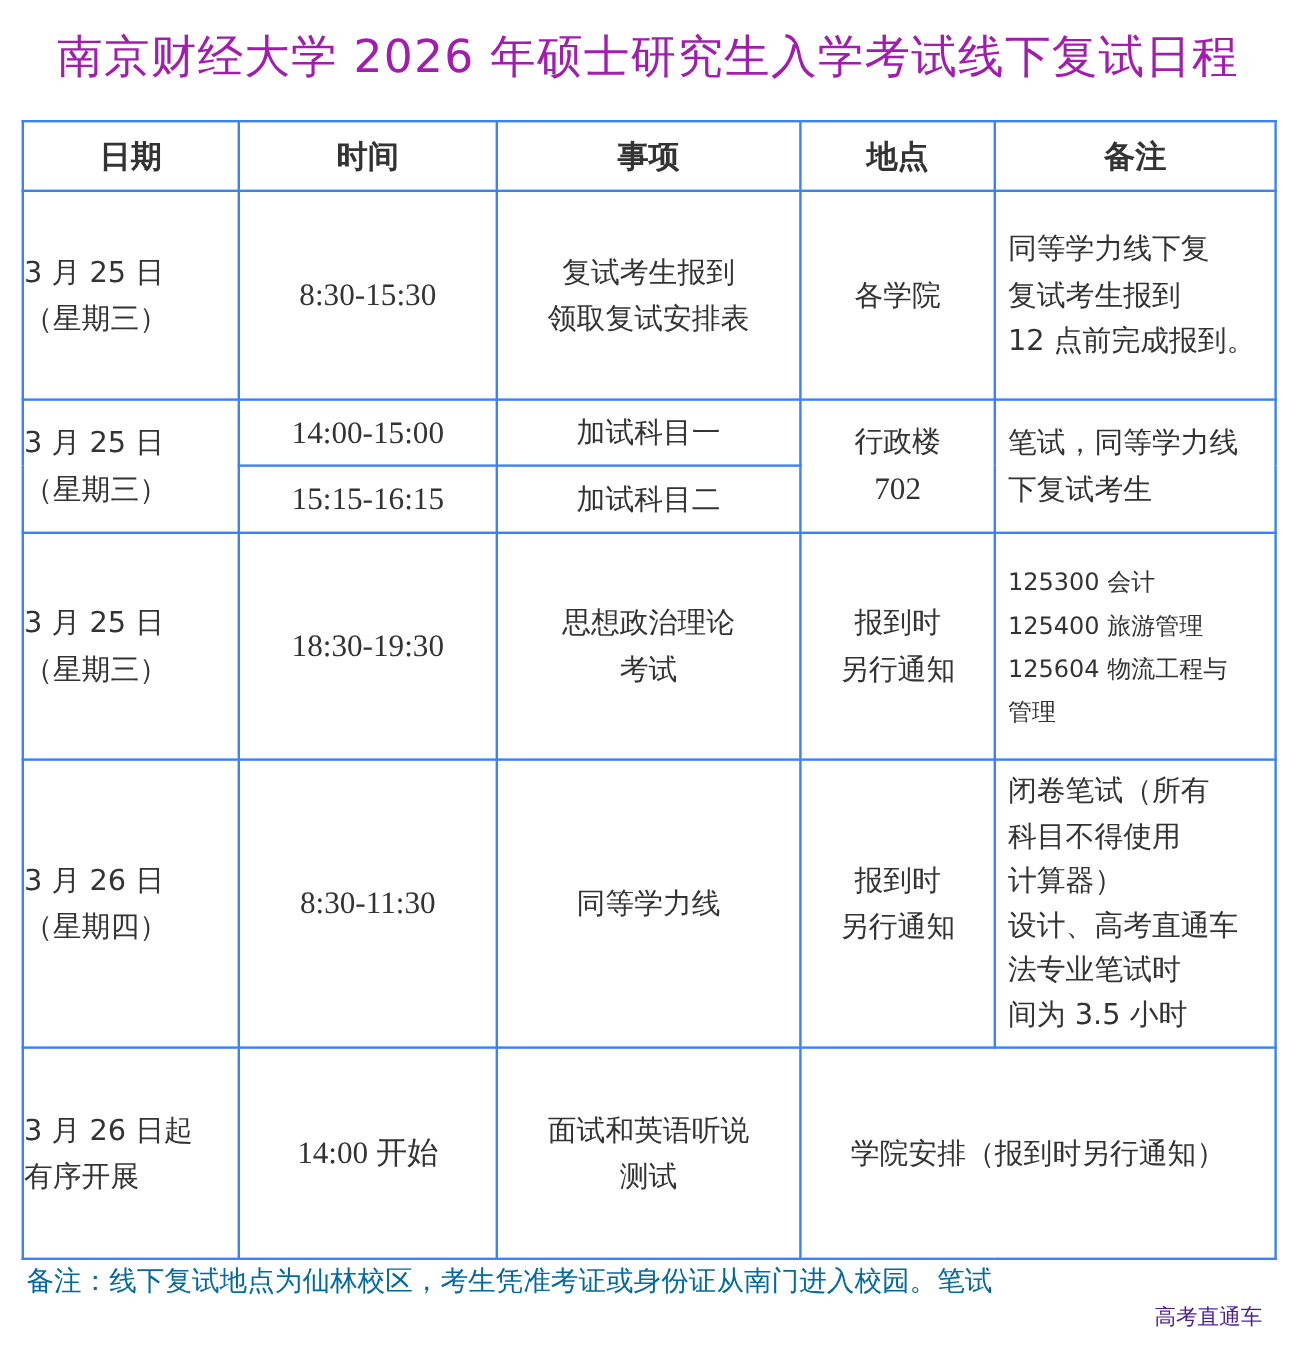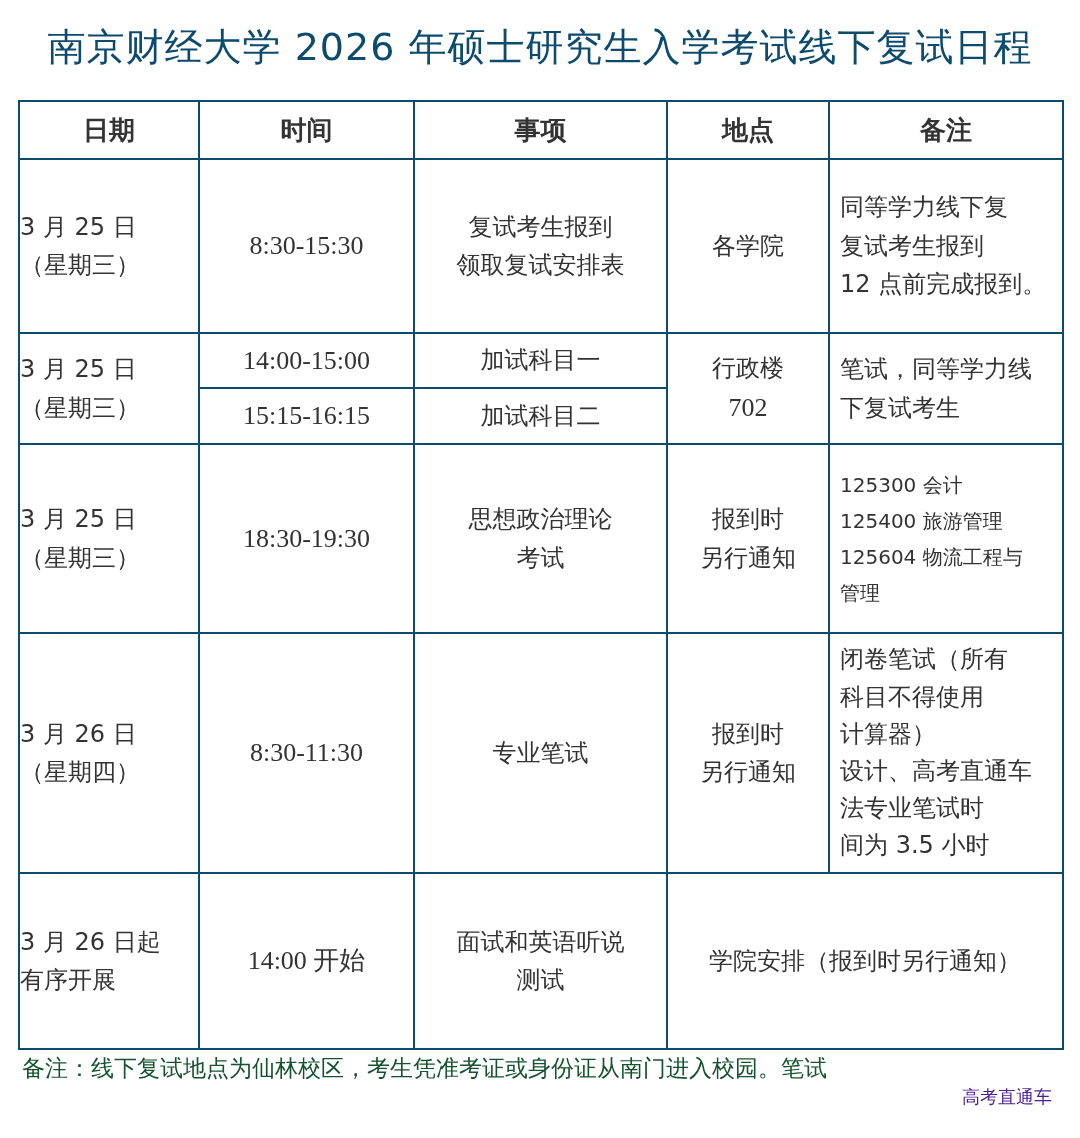--- a/index.html
+++ b/index.html
@@ -1,26 +1,26 @@
 <!DOCTYPE html>
 <html><head>
 <meta charset="utf-8">
 <style>
   html,body{margin:0;padding:0;background:#fff;}
   body{width:1080px;height:1138px;position:relative;overflow:hidden;font-family:"DejaVu Sans","Liberation Sans",sans-serif;color:#2b2b2b;}
-  .title{position:absolute;left:0;top:22px;width:1080px;text-align:center;font-size:38px;color:#0c4a6e;letter-spacing:1px;}
+  .title{position:absolute;left:0;top:22px;width:1080px;text-align:center;font-size:38px;color:#a21caf;letter-spacing:1px;}
   table{position:absolute;left:18px;top:100px;width:1044px;border-collapse:collapse;table-layout:fixed;}
-  td,th{border:2px solid #0c4a6e;text-align:center;vertical-align:middle;padding:0;}
+  td,th{border:2px solid #3b82f6;text-align:center;vertical-align:middle;padding:0;}
   th{font-size:26px;font-weight:bold;height:56px;color:#333;}
   td{font-size:24px;color:#333;line-height:1.6;}
   .serif{font-family:"Liberation Serif","DejaVu Serif",serif;font-size:26px;}
   .left{text-align:left;}
   .note-cell{text-align:left;padding:0 10px;font-size:24px;line-height:1.6;margin-left:47px;}
   .small{font-size:20px;line-height:1.8;}
-  .footer{position:absolute;left:22px;top:1050px;width:1040px;font-size:23px;line-height:1.65;color:#14532d;}
+  .footer{position:absolute;left:22px;top:1050px;width:1040px;font-size:23px;line-height:1.65;color:#0369a1;}
   .watermark{position:absolute;right:28px;top:1085px;font-size:18px;color:#4c1d95;}
 </style>
 </head>
 <body>
 
 <div class="title">南京财经大学 2026 年硕士研究生入学考试线下复试日程</div>
 
 <table>
   <colgroup>
     <col style="width:180px">
@@ -98,21 +98,21 @@
       <div>管理</div>
     </td>
   </tr>
 
   <tr style="height:240px">
     <td class="left">
       <div>3 月 26 日</div>
       <div>（星期四）</div>
     </td>
     <td class="serif">8:30-11:30</td>
-    <td>专业笔试</td>
+    <td>同等学力线</td>
     <td>
       <div>报到时</div>
       <div>另行通知</div>
     </td>
     <td class="note-cell" style="line-height:1.55">
       <div>闭卷笔试（所有</div>
       <div>科目不得使用</div>
       <div>计算器）</div>
       <div>设计、高考直通车</div>
       <div>法专业笔试时</div>

